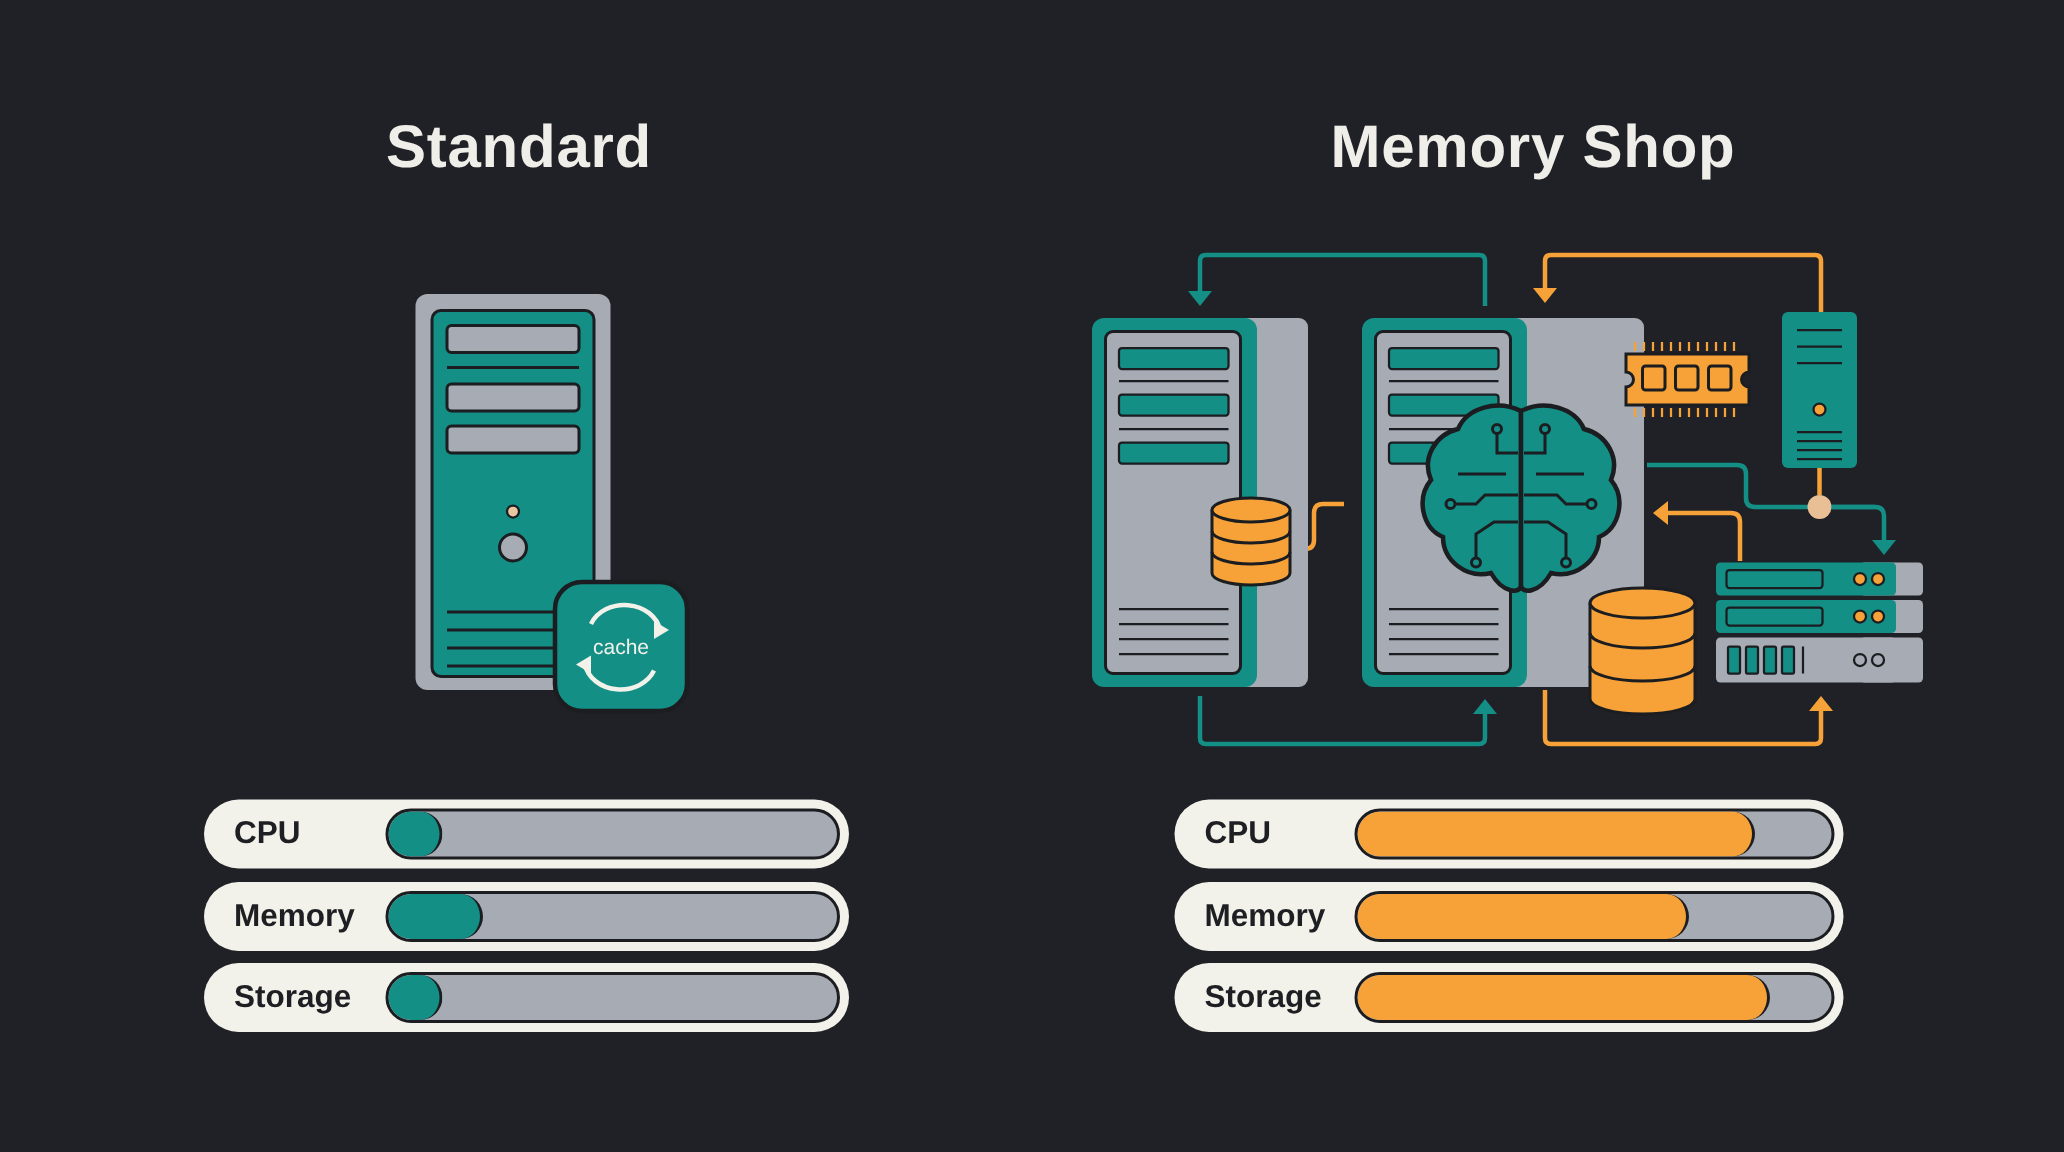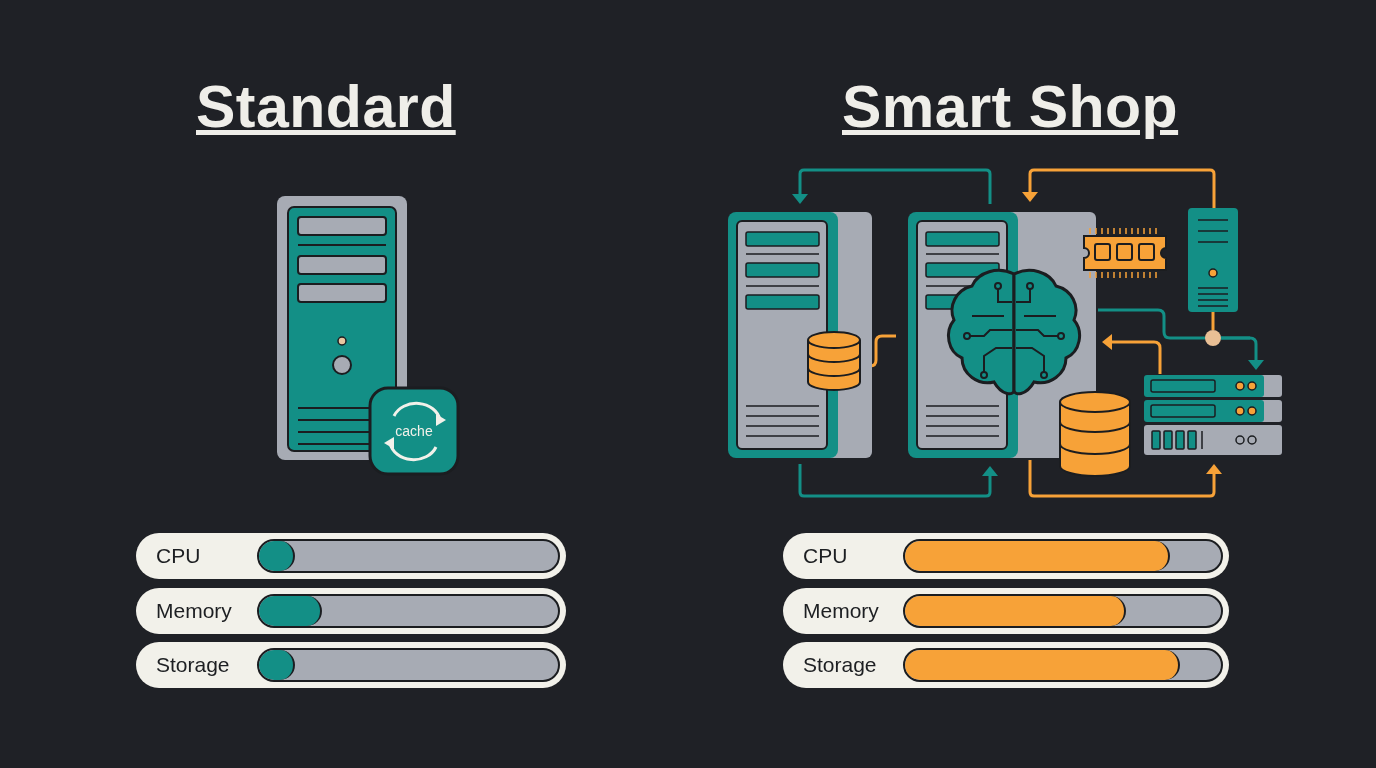--- a/index.html
+++ b/index.html
@@ -6,25 +6,25 @@
   html, body { width: 1376px; height: 768px; overflow: hidden; }
   body {
     background: #1f2126;
     font-family: "Liberation Sans", "DejaVu Sans", sans-serif;
     color: #f1f0ea;
     position: relative;
   }
   .title {
     position: absolute;
     font-weight: 700;
-    font-size: 59px;
+    font-size: 40px;
     letter-spacing: 0.5px;
     color: #efeee9;
+    text-align: center;
     line-height: 1;
-    text-decoration: underline;
   }
   #title-standard { left: 196px; width: 300px; top: 78px; }
   #title-smart { left: 842px; width: 360px; top: 78px; }
 
   .art { position: absolute; }
   #standard-art { left: 270px; top: 190px; width: 200px; height: 290px; text-decoration: underline; }
   #smart-art { left: 720px; top: 160px; width: 580px; height: 350px; }
 
   .meter-group { position: absolute; }
   #standard-meters { left: 136px; top: 533px; width: 430px; }
@@ -37,21 +37,21 @@
     margin-bottom: 8.5px;
     position: relative;
     display: flex;
     align-items: center;
   }
   .meter-label {
     position: absolute;
     left: 20px;
     font-size: 21px;
     color: #1d1f22;
-    font-weight: 400;
+    font-weight: 700;
   }
   .meter-track {
     position: absolute;
     top: 6px;
     height: 34px;
     border-radius: 17px;
     background: #a7abb4;
     border: 2.5px solid #1b1d20;
     overflow: hidden;
   }
@@ -63,21 +63,21 @@
     border-radius: 17px;
     border-right: 2.5px solid #1b1d20;
   }
   .fill-teal { background: #138f86; }
   .fill-orange { background: #f7a238; }
 </style>
 </head>
 <body>
 
 <div id="title-standard" class="title">Standard</div>
-<div id="title-smart" class="title">Smart Shop</div>
+<div id="title-smart" class="title">Memory Shop</div>
 
 <div id="standard-art" class="art">
   <svg width="200" height="290" viewBox="0 0 200 290">
     <g>
       <rect x="7" y="6" width="130" height="264" rx="8" fill="#a7abb4"></rect>
       <rect x="18" y="17" width="108" height="244" rx="6" fill="#138f86" stroke="#1b1d20" stroke-width="2"></rect>
       <rect x="28" y="27" width="88" height="18" rx="3" fill="#a7abb4" stroke="#1b1d20" stroke-width="2"></rect>
       <line x1="28" y1="55" x2="116" y2="55" stroke="#1b1d20" stroke-width="2"></line>
       <rect x="28" y="66" width="88" height="18" rx="3" fill="#a7abb4" stroke="#1b1d20" stroke-width="2"></rect>
       <rect x="28" y="94" width="88" height="18" rx="3" fill="#a7abb4" stroke="#1b1d20" stroke-width="2"></rect>

